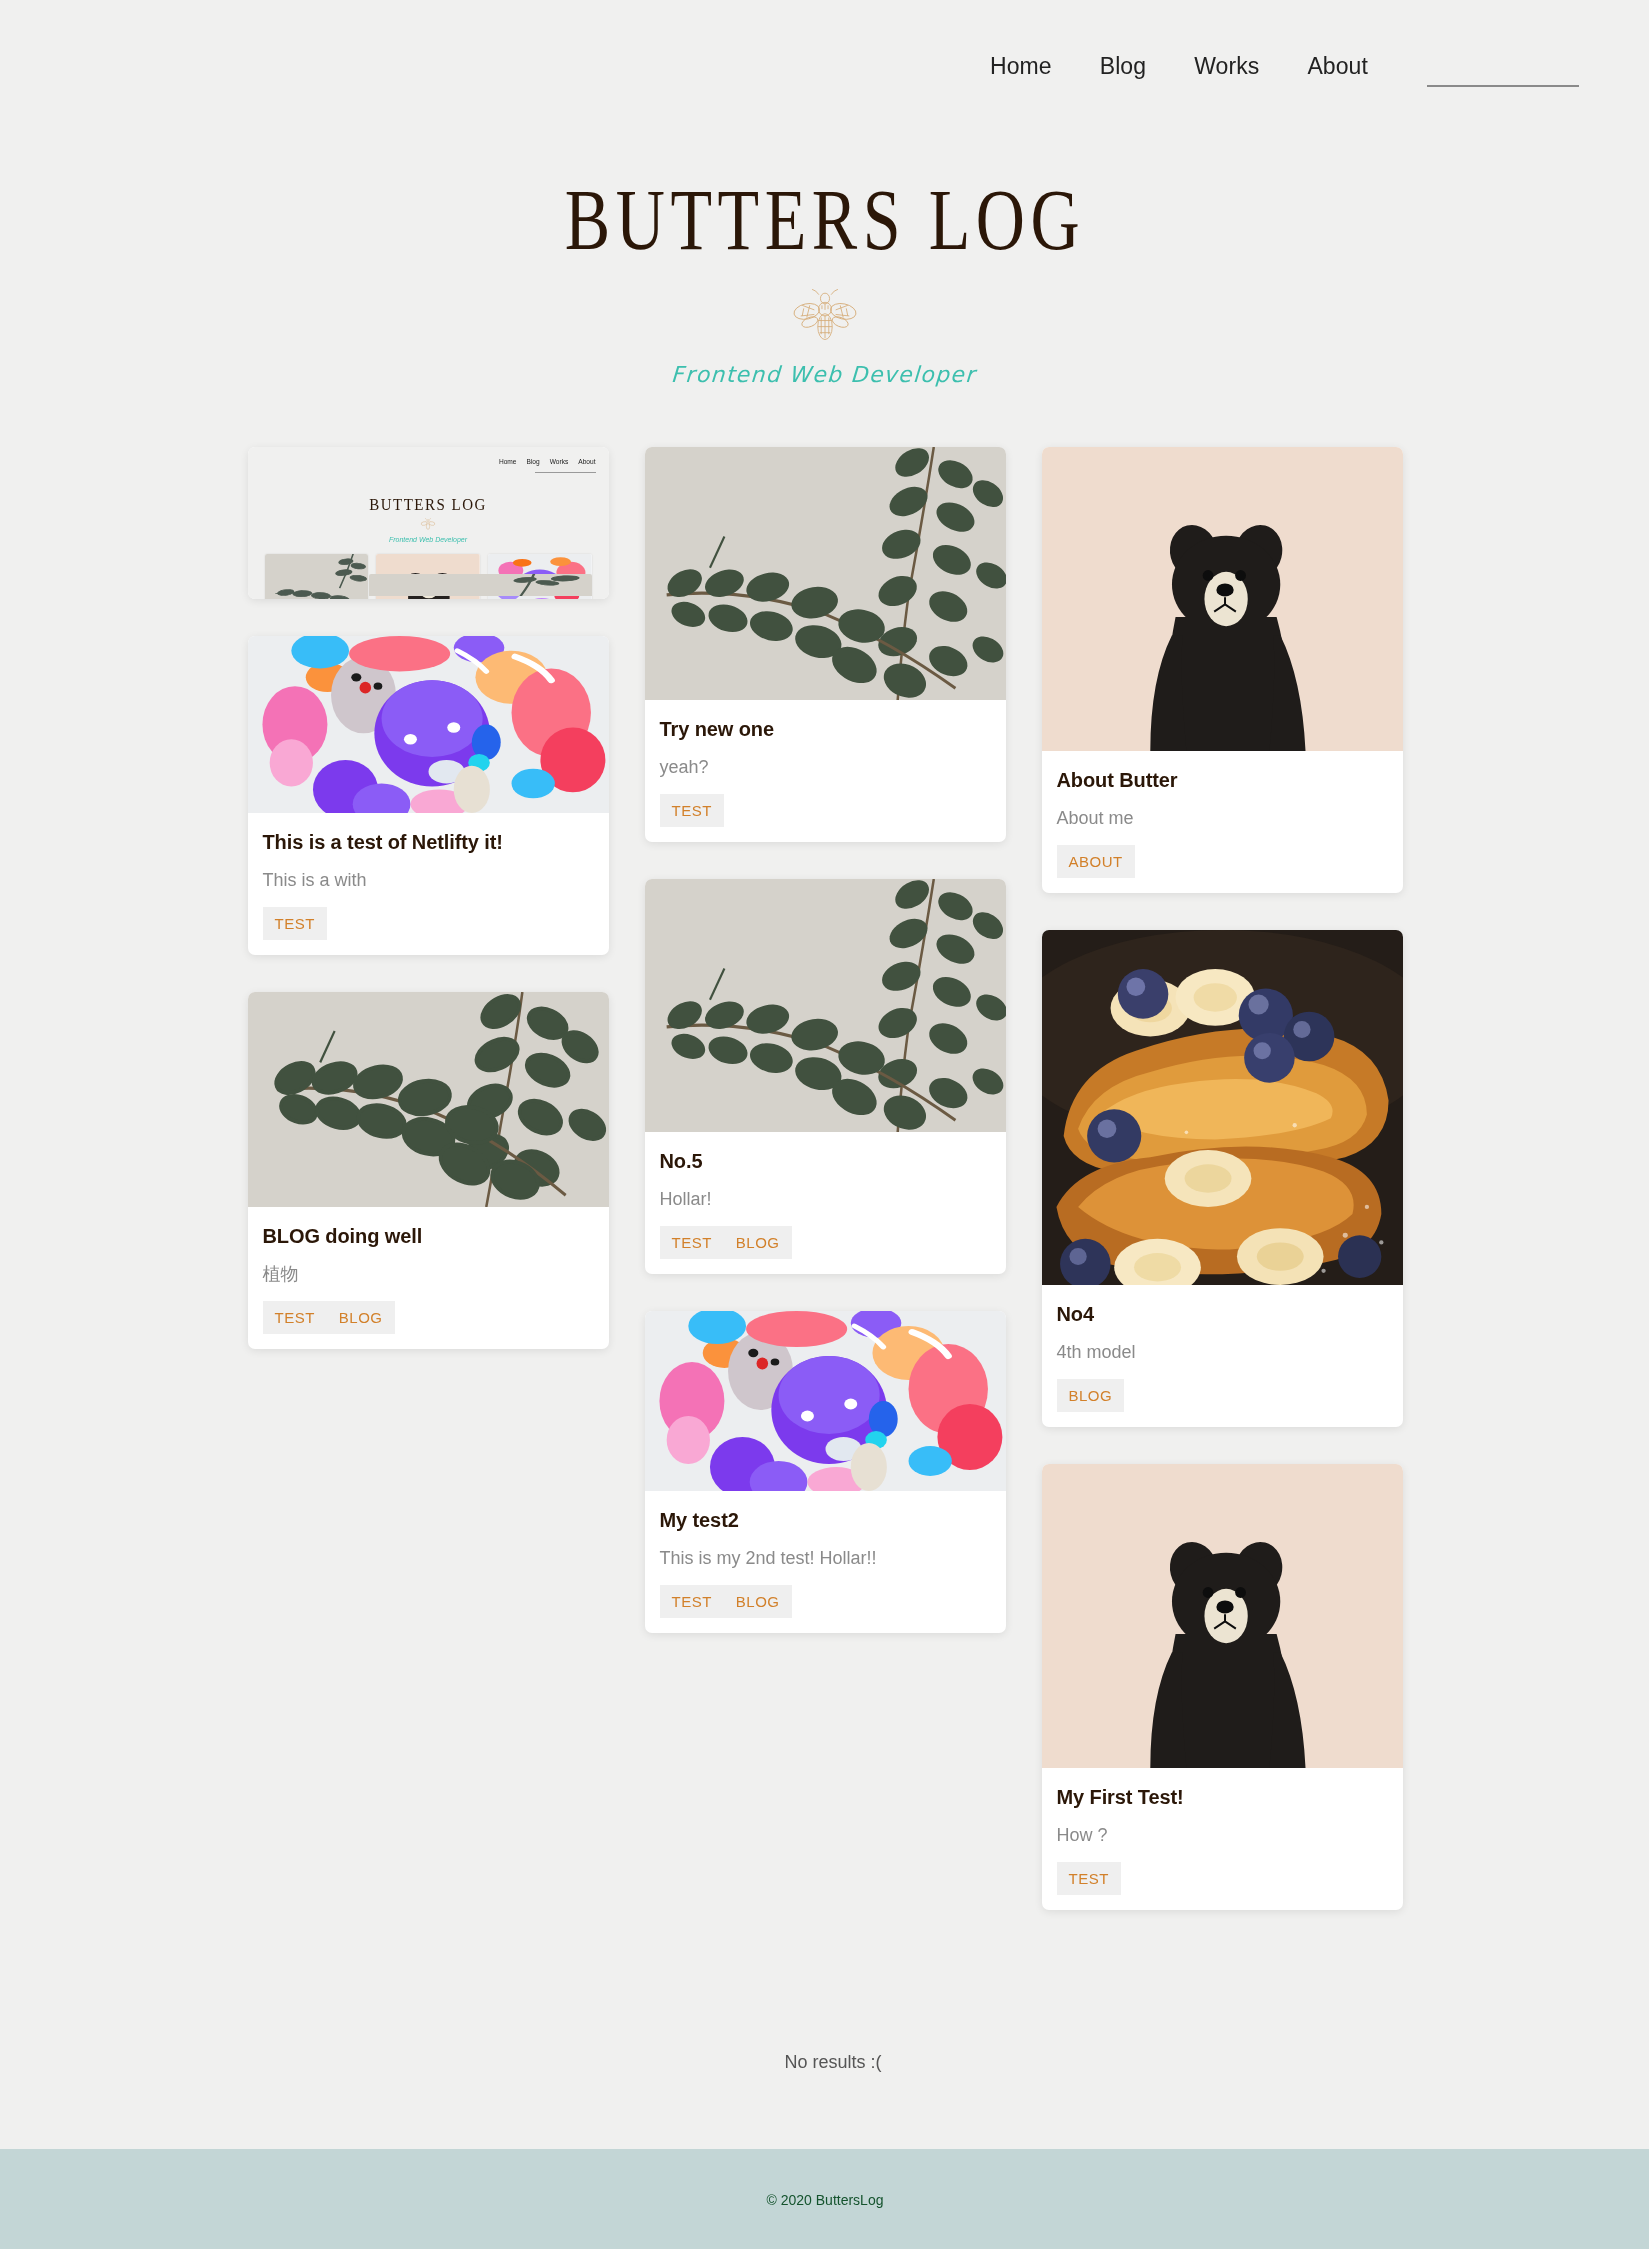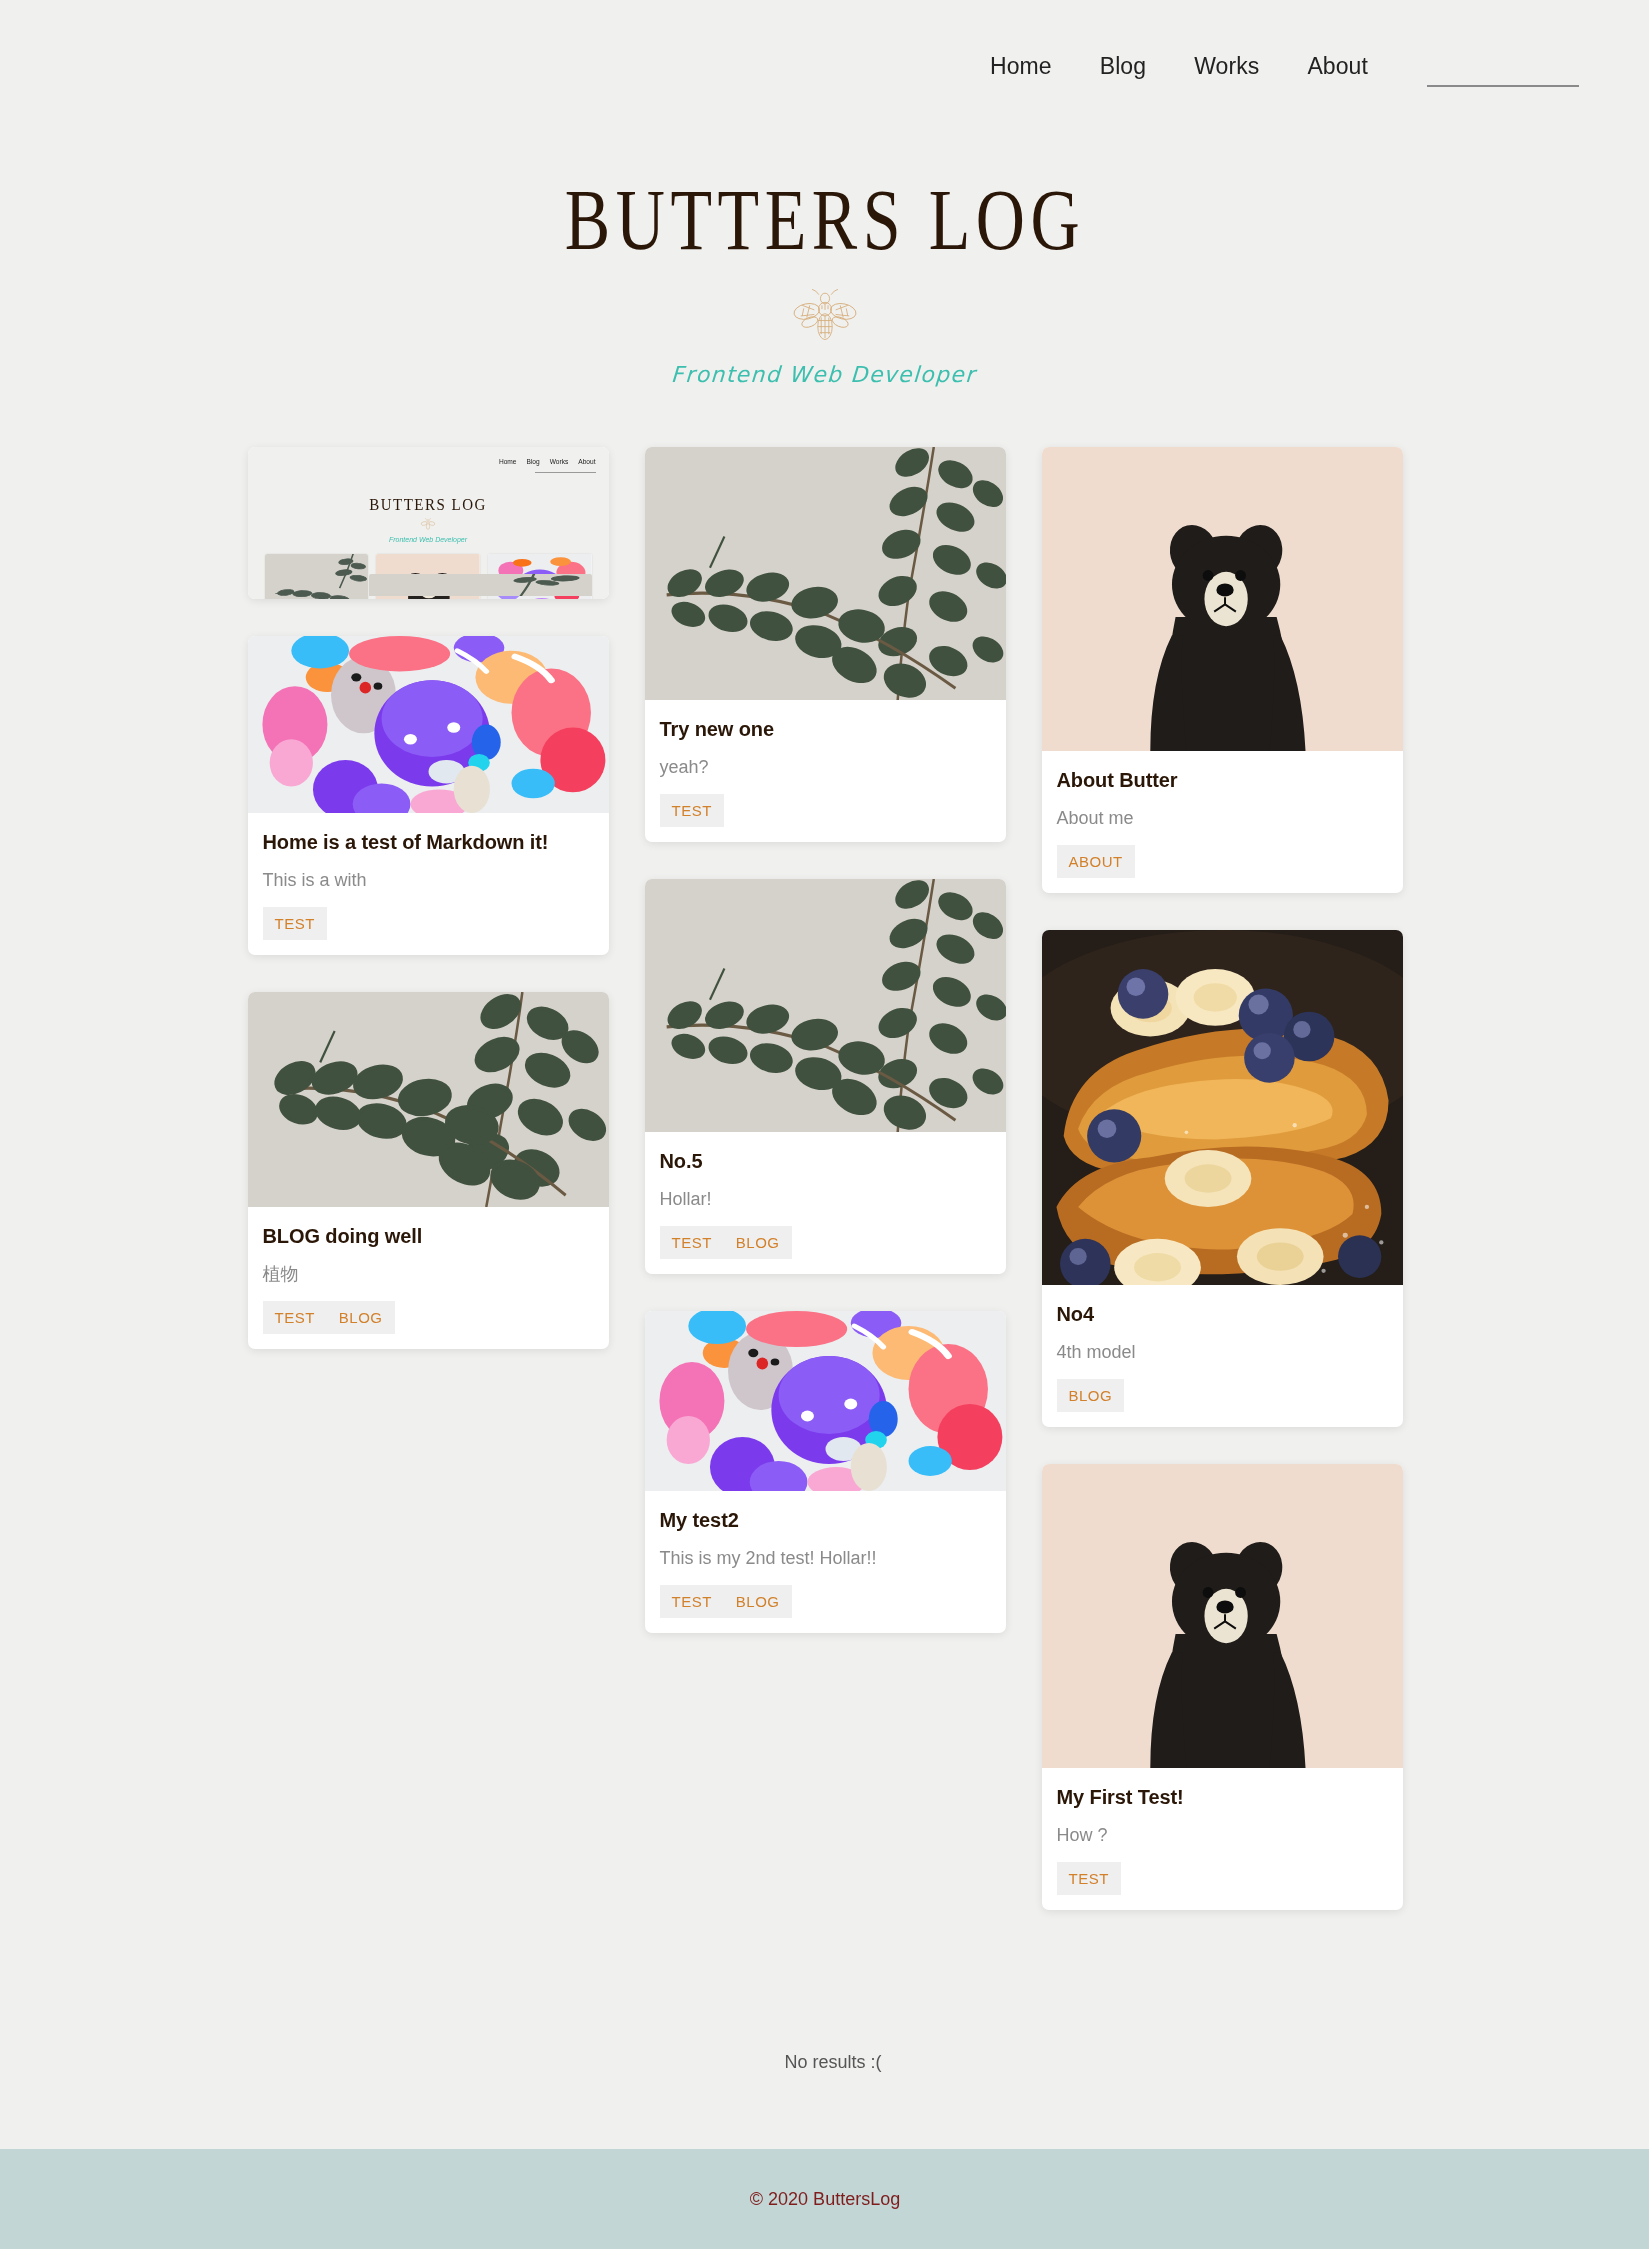--- a/index.html
+++ b/index.html
@@ -126,21 +126,21 @@
     margin-top:auto;
   }
   .footer {
     margin-top:76px;
     background:#c3d6d6;
     height:101px;
     display:flex;
     align-items:center;
     justify-content:center;
   }
-  .footer-text { font-size:18px; color:#7f1d1d; }
+  .footer-text { font-size:14px; color:#14532d; }
 
   
   .mini { background:#f0f0ef; width:100%; height:100%; position:relative; font-family:"Liberation Sans",sans-serif; }
   .mini-nav { position:absolute; top:11px; right:13px; display:flex; gap:10px; align-items:center; }
   .mini-nav span { font-size:6.6px; color:#222; }
   .mini-line { position:absolute; top:25px; right:13px; width:61px; height:1px; background:#9a9a9a; }
   .mini-title { position:absolute; top:49px; left:0; right:0; text-align:center; font-family:"Liberation Serif",serif; font-size:15px; color:#2b1708; letter-spacing:1.5px; transform:scaleY(1.15); }
   .mini-bee { position:absolute; top:71px; left:50%; transform:translateX(-50%); width:17px; height:13px; }
   .mini-tag { position:absolute; top:89px; left:0; right:0; text-align:center; font-size:7px; color:#3cbfae; font-style:italic; }
   .mini-cards { position:absolute; top:107px; left:17px; right:17px; display:flex; gap:8px; align-items:flex-start; }
@@ -316,21 +316,21 @@
               <ellipse cx="64" cy="43" rx="3" ry="3" fill="#22d3ee"></ellipse>
               <ellipse cx="27" cy="52" rx="9" ry="10" fill="#7c3aed"></ellipse>
               <ellipse cx="37" cy="57" rx="8" ry="7" fill="#8b5cf6"></ellipse>
               <ellipse cx="53" cy="57" rx="8" ry="5" fill="#f9a8d4"></ellipse>
               <ellipse cx="62" cy="52" rx="5" ry="8" fill="#e7e0d3"></ellipse>
               <path d="M74 7 q7 3 10 8" stroke="#fff" stroke-width="2" fill="none" stroke-linecap="round"></path>
               <path d="M58 5 q5 3 8 7" stroke="#fff" stroke-width="1.6" fill="none" stroke-linecap="round"></path>
             </svg>
           </div>
           <div class="card-body">
-            <div class="card-title">Home is a test of Markdown it!</div>
+            <div class="card-title">This is a test of Netlifty it!</div>
             <div class="card-desc">This is a with</div>
             <div class="card-tags">
               <span class="tag">TEST</span>
             </div>
           </div>
         </article>
 
         <article class="card">
           <div class="card-thumb" style="height:215px">
             <svg class="art" viewBox="0 0 100 55" preserveAspectRatio="none">

